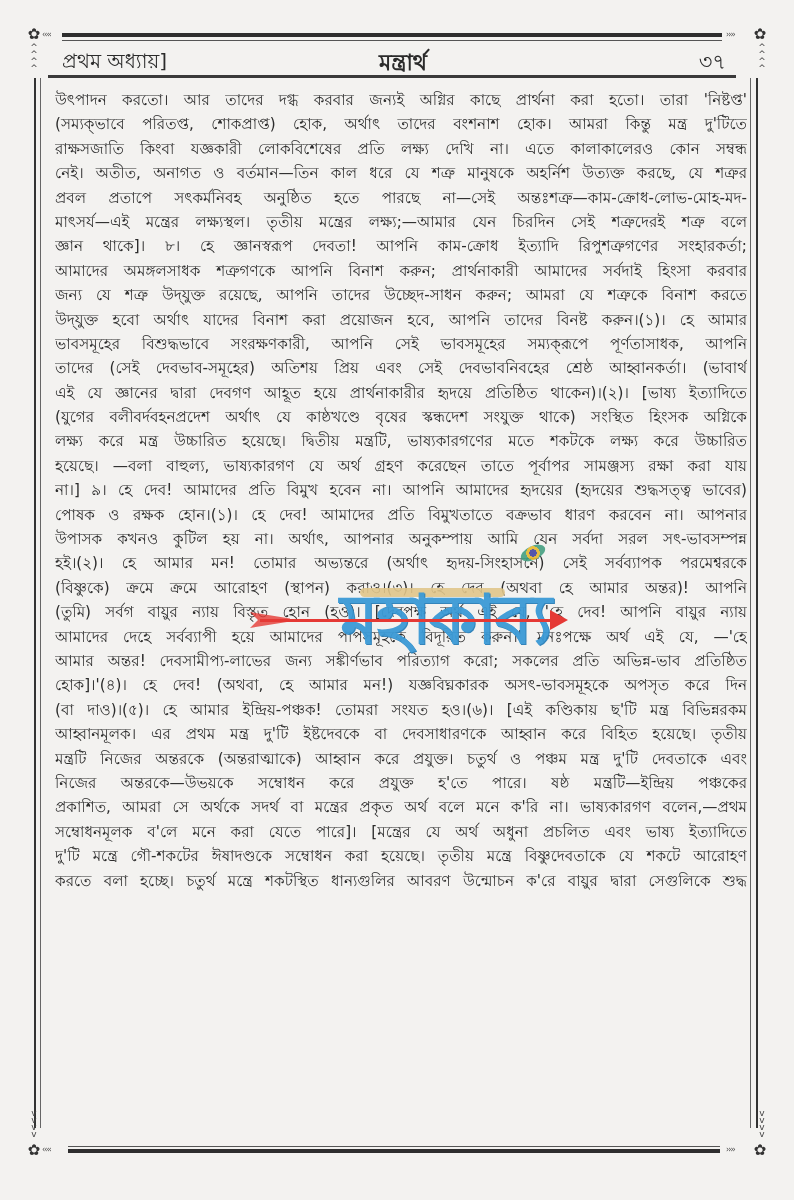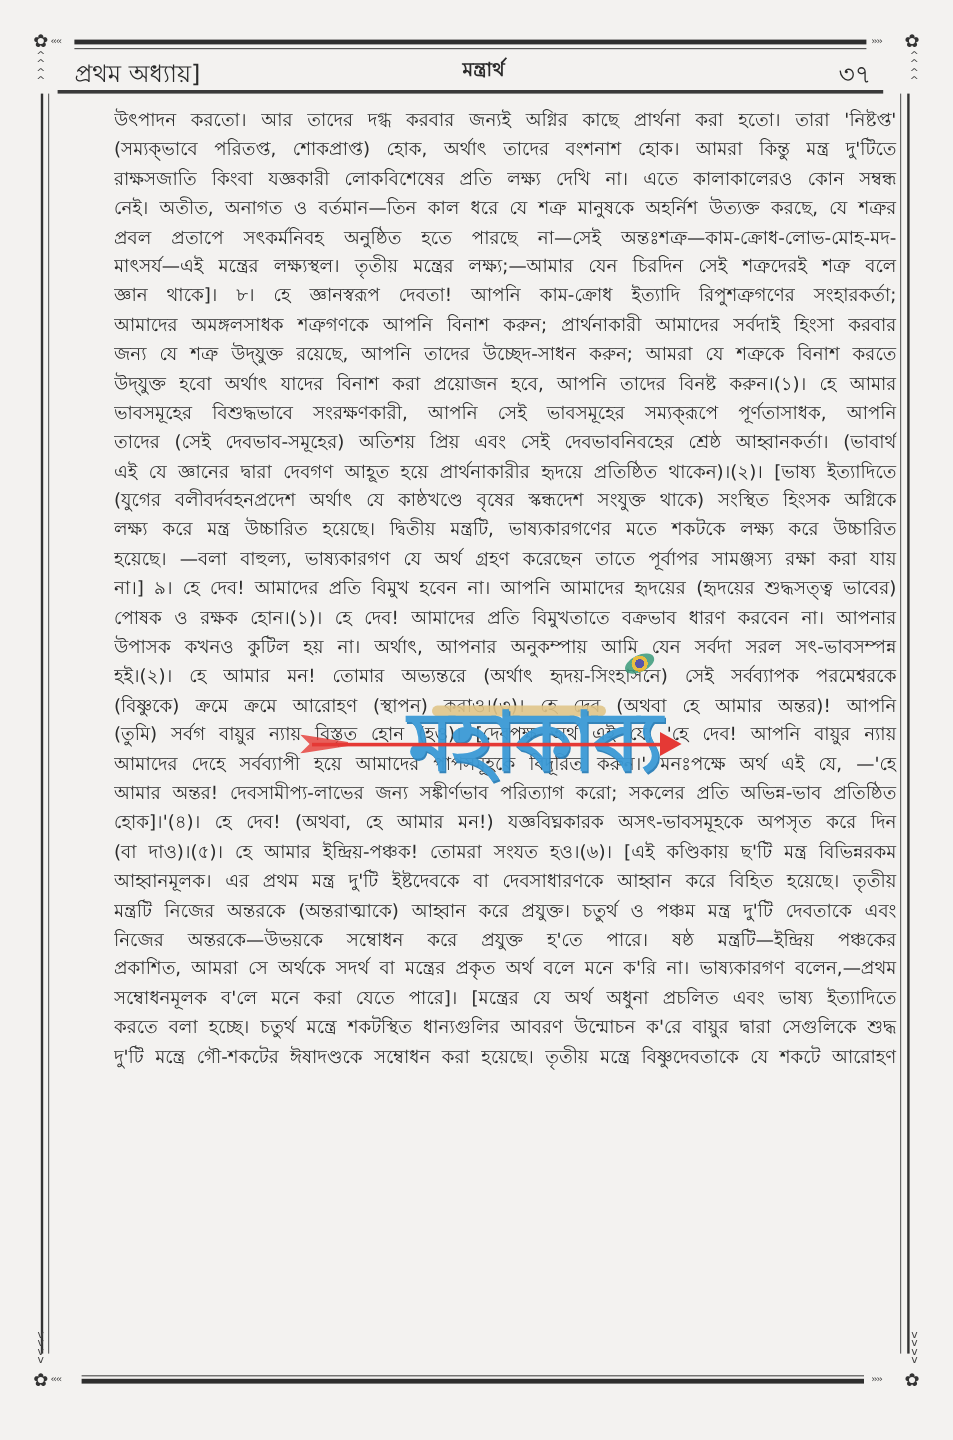--- a/index.html
+++ b/index.html
@@ -18,33 +18,33 @@
   .rule.bottom .thin { top: 0; }
   .rule.bottom .thick { top: 3px; }
   .rule-top { top: 33px; }
   .rule-bottom { top: 1146px; }
   .corner { position: absolute; width: 16px; height: 16px; font-size: 15px; line-height: 16px; text-align: center; color: #333; }
   .orn { position: absolute; font-size: 8px; color: #444; letter-spacing: -1px; }
   .side-orn { position: absolute; width: 10px; font-size: 9px; line-height: 7px; color: #444; text-align: center; }
   
   .header { position: absolute; left: 62px; top: 46px; width: 670px; height: 26px; }
   .hdr-left { position: absolute; left: 0; top: 0; font-size: 20px; }
-  .hdr-center { position: absolute; left: 12px; right: 0; top: -1px; text-align: center; font-size: 16px; font-weight: bold; }
+  .hdr-center { position: absolute; left: 12px; right: 0; top: -1px; text-align: center; font-size: 22px; font-weight: bold; }
   .hdr-right { position: absolute; right: 6px; top: 0; font-size: 21px; }
   .hdr-line { position: absolute; left: 48px; top: 75px; width: 688px; height: 3px; background: #3a3a3a; }
   
   .frame-outer { position: absolute; left: 30px; top: 78px; width: 732px; height: 1050px; }
   .vbar { position: absolute; top: 0; bottom: 0; width: 2px; background: #333; }
   .vbar.thin { width: 1px; background: #666; }
   
   .text {
     position: absolute; left: 55px; top: 88px; width: 692px;
     font-size: 15.2px; line-height: 24.4px; color: #2c2c2c;
   }
-  .line { white-space: nowrap; overflow: hidden; text-align: justify; text-align-last: justify; height: 24.4px; margin-left: 40px; }
+  .line { white-space: nowrap; overflow: hidden; text-align: justify; text-align-last: justify; height: 24.4px; }
   
   .wm { position: absolute; left: 220px; top: 540px; width: 380px; height: 150px; pointer-events: none; }
   .wm-flute { position: absolute; left: 140px; top: 48px; width: 145px; height: 9px; border-radius: 5px; background: #e0c58a; opacity: 0.9; }
   .wm-feather { position: absolute; left: 300px; top: 6px; width: 26px; height: 14px; border-radius: 50%;
     background: radial-gradient(circle, #3a3aa0 0 25%, #e6b422 26% 45%, #3a9a7a 46% 100%); opacity: 0.85; transform: rotate(-25deg); }
   .wm-arrow { position: absolute; left: 40px; top: 79px; width: 300px; height: 3px; background: #e53935; }
   .wm-arrow-head { position: absolute; left: 330px; top: 70px; width: 0; height: 0;
     border-top: 10px solid transparent; border-bottom: 10px solid transparent; border-left: 18px solid #e53935; }
   .wm-arrow-tail { position: absolute; left: 30px; top: 72px; width: 40px; height: 16px; background: #e53935; opacity: 0.8; clip-path: polygon(0 0, 100% 40%, 100% 60%, 0 100%, 20% 50%); }
   .wm-text { position: absolute; left: 75px; top: 30px; width: 300px; text-align: center;
@@ -106,22 +106,22 @@
     <div class="line">(তুমি) সর্বগ বায়ুর ন্যায় বিস্তৃত হোন (হও)। [দেবপক্ষ অর্থ এই যে, 'হে দেব! আপনি বায়ুর ন্যায়</div>
     <div class="line">আমাদের দেহে সর্বব্যাপী হয়ে আমাদের পাপসমূহকে বিদূরিত করুন।' মনঃপক্ষে অর্থ এই যে, —'হে</div>
     <div class="line">আমার অন্তর! দেবসামীপ্য-লাভের জন্য সঙ্কীর্ণভাব পরিত্যাগ করো; সকলের প্রতি অভিন্ন-ভাব প্রতিষ্ঠিত</div>
     <div class="line">হোক]।'(৪)। হে দেব! (অথবা, হে আমার মন!) যজ্ঞবিঘ্নকারক অসৎ-ভাবসমূহকে অপসৃত করে দিন</div>
     <div class="line">(বা দাও)।(৫)। হে আমার ইন্দ্রিয়-পঞ্চক! তোমরা সংযত হও।(৬)। [এই কণ্ডিকায় ছ'টি মন্ত্র বিভিন্নরকম</div>
     <div class="line">আহ্বানমূলক। এর প্রথম মন্ত্র দু'টি ইষ্টদেবকে বা দেবসাধারণকে আহ্বান করে বিহিত হয়েছে। তৃতীয়</div>
     <div class="line">মন্ত্রটি নিজের অন্তরকে (অন্তরাত্মাকে) আহ্বান করে প্রযুক্ত। চতুর্থ ও পঞ্চম মন্ত্র দু'টি দেবতাকে এবং</div>
     <div class="line">নিজের অন্তরকে—উভয়কে সম্বোধন করে প্রযুক্ত হ'তে পারে। ষষ্ঠ মন্ত্রটি—ইন্দ্রিয় পঞ্চকের</div>
     <div class="line">প্রকাশিত, আমরা সে অর্থকে সদর্থ বা মন্ত্রের প্রকৃত অর্থ বলে মনে ক'রি না। ভাষ্যকারগণ বলেন,—প্রথম</div>
     <div class="line">সম্বোধনমূলক ব'লে মনে করা যেতে পারে]। [মন্ত্রের যে অর্থ অধুনা প্রচলিত এবং ভাষ্য ইত্যাদিতে</div>
+    <div class="line">দু'টি মন্ত্রে গৌ-শকটের ঈষাদণ্ডকে সম্বোধন করা হয়েছে। তৃতীয় মন্ত্রে বিষ্ণুদেবতাকে যে শকটে আরোহণ</div>
     <div class="line">করতে বলা হচ্ছে। চতুর্থ মন্ত্রে শকটস্থিত ধান্যগুলির আবরণ উন্মোচন ক'রে বায়ুর দ্বারা সেগুলিকে শুদ্ধ</div>
-    <div class="line">দু'টি মন্ত্রে গৌ-শকটের ঈষাদণ্ডকে সম্বোধন করা হয়েছে। তৃতীয় মন্ত্রে বিষ্ণুদেবতাকে যে শকটে আরোহণ</div>
   </div>
 
   <div class="wm">
     <div class="wm-feather"></div>
     <div class="wm-flute"></div>
     <div class="wm-text">মহাকাব্য</div>
     <div class="wm-arrow-tail"></div>
     <div class="wm-arrow"></div>
     <div class="wm-arrow-head"></div>
   </div>

